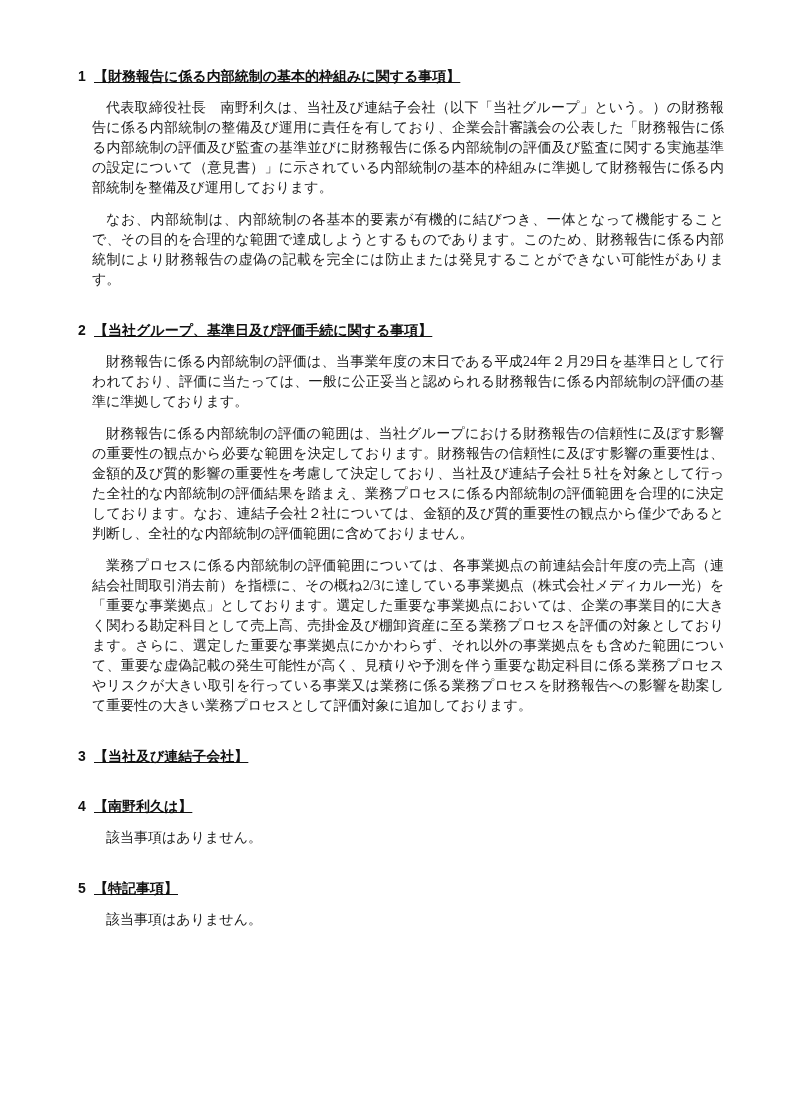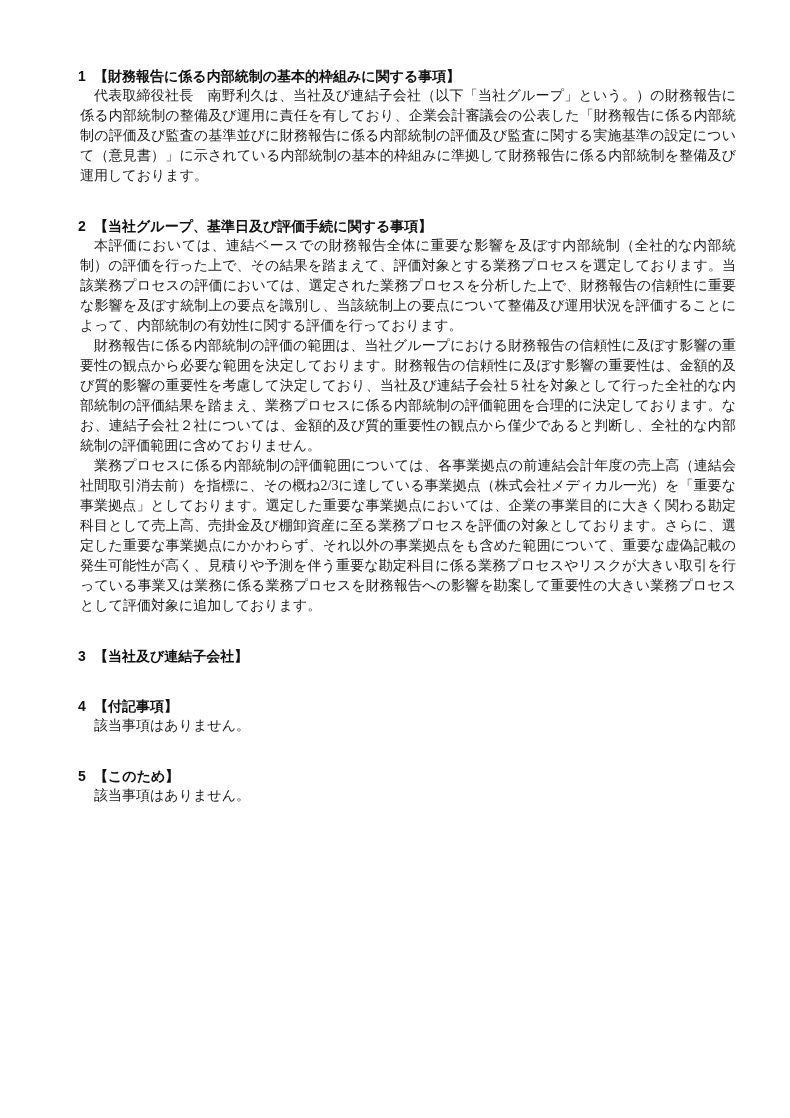--- a/index.html
+++ b/index.html
@@ -32,70 +32,72 @@
     line-height: 20px;
     color: #111111;
   }
   .sec-num {
     flex: 0 0 auto;
     width: 16px;
     margin-left: -2px;
   }
   .sec-title {
     flex: 1 1 auto;
+    text-decoration: underline;
   }
   .para {
-    margin: 0;
+    margin: 12px;
     font-size: 14px;
     line-height: 20px;
     text-align: justify;
     text-indent: 14px;
     letter-spacing: 0;
     word-break: break-all;
   }
 </style>
 </head>
 <body>
 
 <div class="page">
 
   <div class="section">
     <h2 class="sec-heading">
       <span class="sec-num">1</span>
       <span class="sec-title">【財務報告に係る内部統制の基本的枠組みに関する事項】</span>
     </h2>
     <p class="para">代表取締役社長　南野利久は、当社及び連結子会社（以下「当社グループ」という。）の財務報告に係る内部統制の整備及び運用に責任を有しており、企業会計審議会の公表した「財務報告に係る内部統制の評価及び監査の基準並びに財務報告に係る内部統制の評価及び監査に関する実施基準の設定について（意見書）」に示されている内部統制の基本的枠組みに準拠して財務報告に係る内部統制を整備及び運用しております。</p>
+    <p class="para">なお、内部統制は、内部統制の各基本的要素が有機的に結びつき、一体となって機能することで、その目的を合理的な範囲で達成しようとするものであります。このため、財務報告に係る内部統制により財務報告の虚偽の記載を完全には防止または発見することができない可能性があります。</p>
   </div>
 
   <div class="section">
     <h2 class="sec-heading">
       <span class="sec-num">2</span>
       <span class="sec-title">【当社グループ、基準日及び評価手続に関する事項】</span>
     </h2>
-    <p class="para">本評価においては、連結ベースでの財務報告全体に重要な影響を及ぼす内部統制（全社的な内部統制）の評価を行った上で、その結果を踏まえて、評価対象とする業務プロセスを選定しております。当該業務プロセスの評価においては、選定された業務プロセスを分析した上で、財務報告の信頼性に重要な影響を及ぼす統制上の要点を識別し、当該統制上の要点について整備及び運用状況を評価することによって、内部統制の有効性に関する評価を行っております。</p>
+    <p class="para">財務報告に係る内部統制の評価は、当事業年度の末日である平成24年２月29日を基準日として行われており、評価に当たっては、一般に公正妥当と認められる財務報告に係る内部統制の評価の基準に準拠しております。</p>
     <p class="para">財務報告に係る内部統制の評価の範囲は、当社グループにおける財務報告の信頼性に及ぼす影響の重要性の観点から必要な範囲を決定しております。財務報告の信頼性に及ぼす影響の重要性は、金額的及び質的影響の重要性を考慮して決定しており、当社及び連結子会社５社を対象として行った全社的な内部統制の評価結果を踏まえ、業務プロセスに係る内部統制の評価範囲を合理的に決定しております。なお、連結子会社２社については、金額的及び質的重要性の観点から僅少であると判断し、全社的な内部統制の評価範囲に含めておりません。</p>
     <p class="para">業務プロセスに係る内部統制の評価範囲については、各事業拠点の前連結会計年度の売上高（連結会社間取引消去前）を指標に、その概ね2/3に達している事業拠点（株式会社メディカル一光）を「重要な事業拠点」としております。選定した重要な事業拠点においては、企業の事業目的に大きく関わる勘定科目として売上高、売掛金及び棚卸資産に至る業務プロセスを評価の対象としております。さらに、選定した重要な事業拠点にかかわらず、それ以外の事業拠点をも含めた範囲について、重要な虚偽記載の発生可能性が高く、見積りや予測を伴う重要な勘定科目に係る業務プロセスやリスクが大きい取引を行っている事業又は業務に係る業務プロセスを財務報告への影響を勘案して重要性の大きい業務プロセスとして評価対象に追加しております。</p>
   </div>
 
   <div class="section">
     <h2 class="sec-heading">
       <span class="sec-num">3</span>
       <span class="sec-title">【当社及び連結子会社】</span>
     </h2>
   </div>
 
   <div class="section">
     <h2 class="sec-heading">
       <span class="sec-num">4</span>
-      <span class="sec-title">【付記事項】</span>
+      <span class="sec-title">【南野利久は】</span>
     </h2>
     <p class="para">該当事項はありません。</p>
   </div>
 
   <div class="section">
     <h2 class="sec-heading">
       <span class="sec-num">5</span>
-      <span class="sec-title">【このため】</span>
+      <span class="sec-title">【特記事項】</span>
     </h2>
     <p class="para">該当事項はありません。</p>
   </div>
 
 </div>
 
 </body></html>

